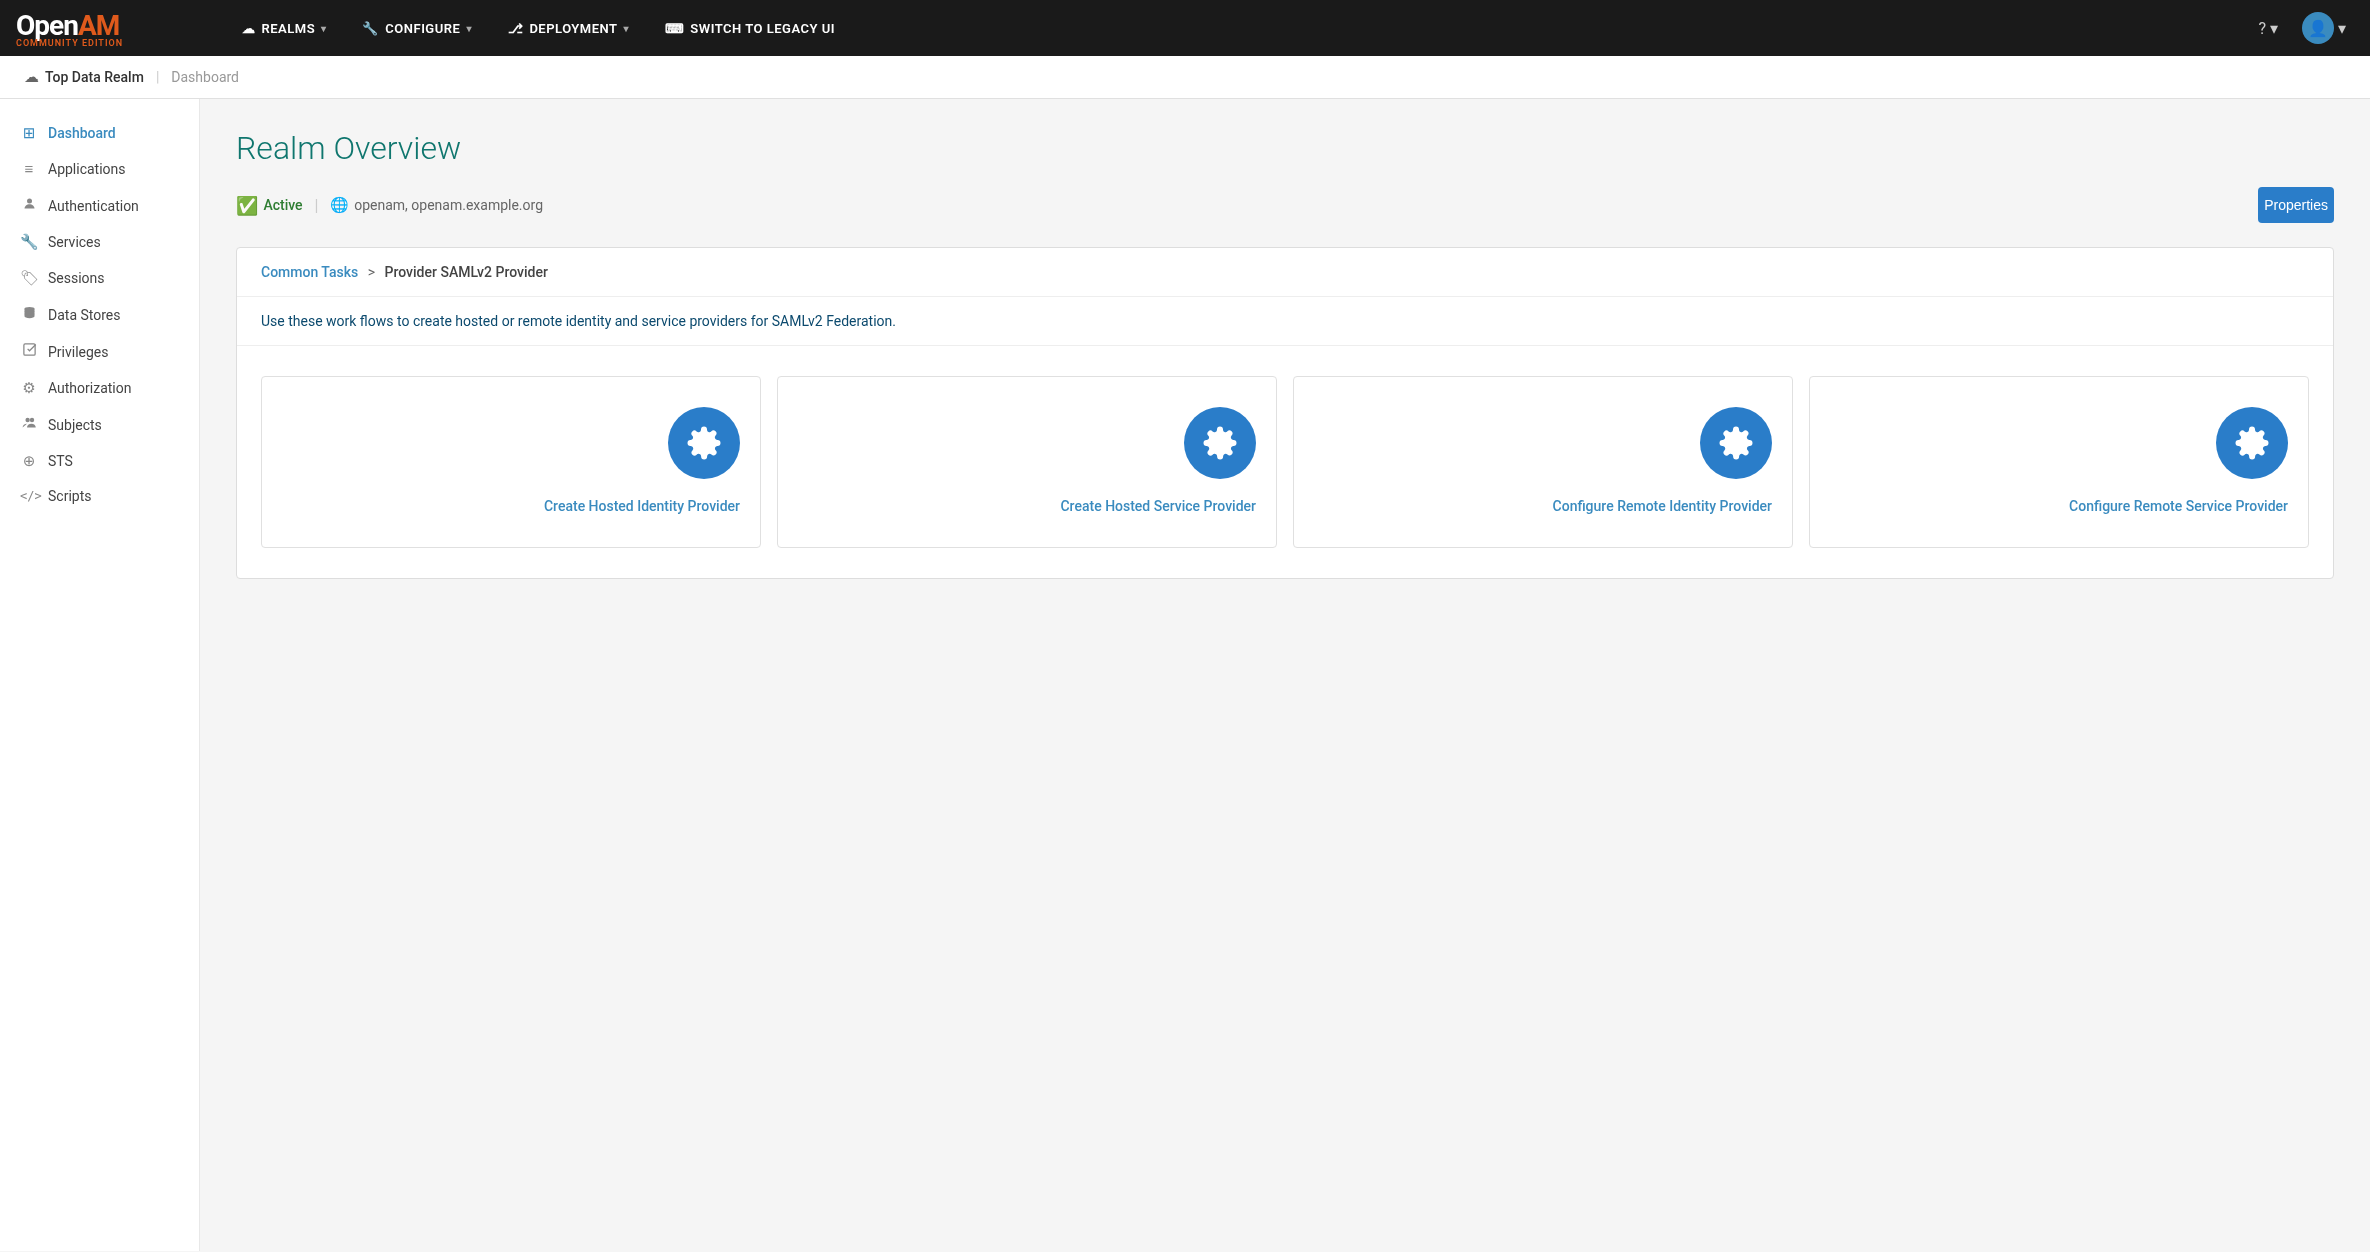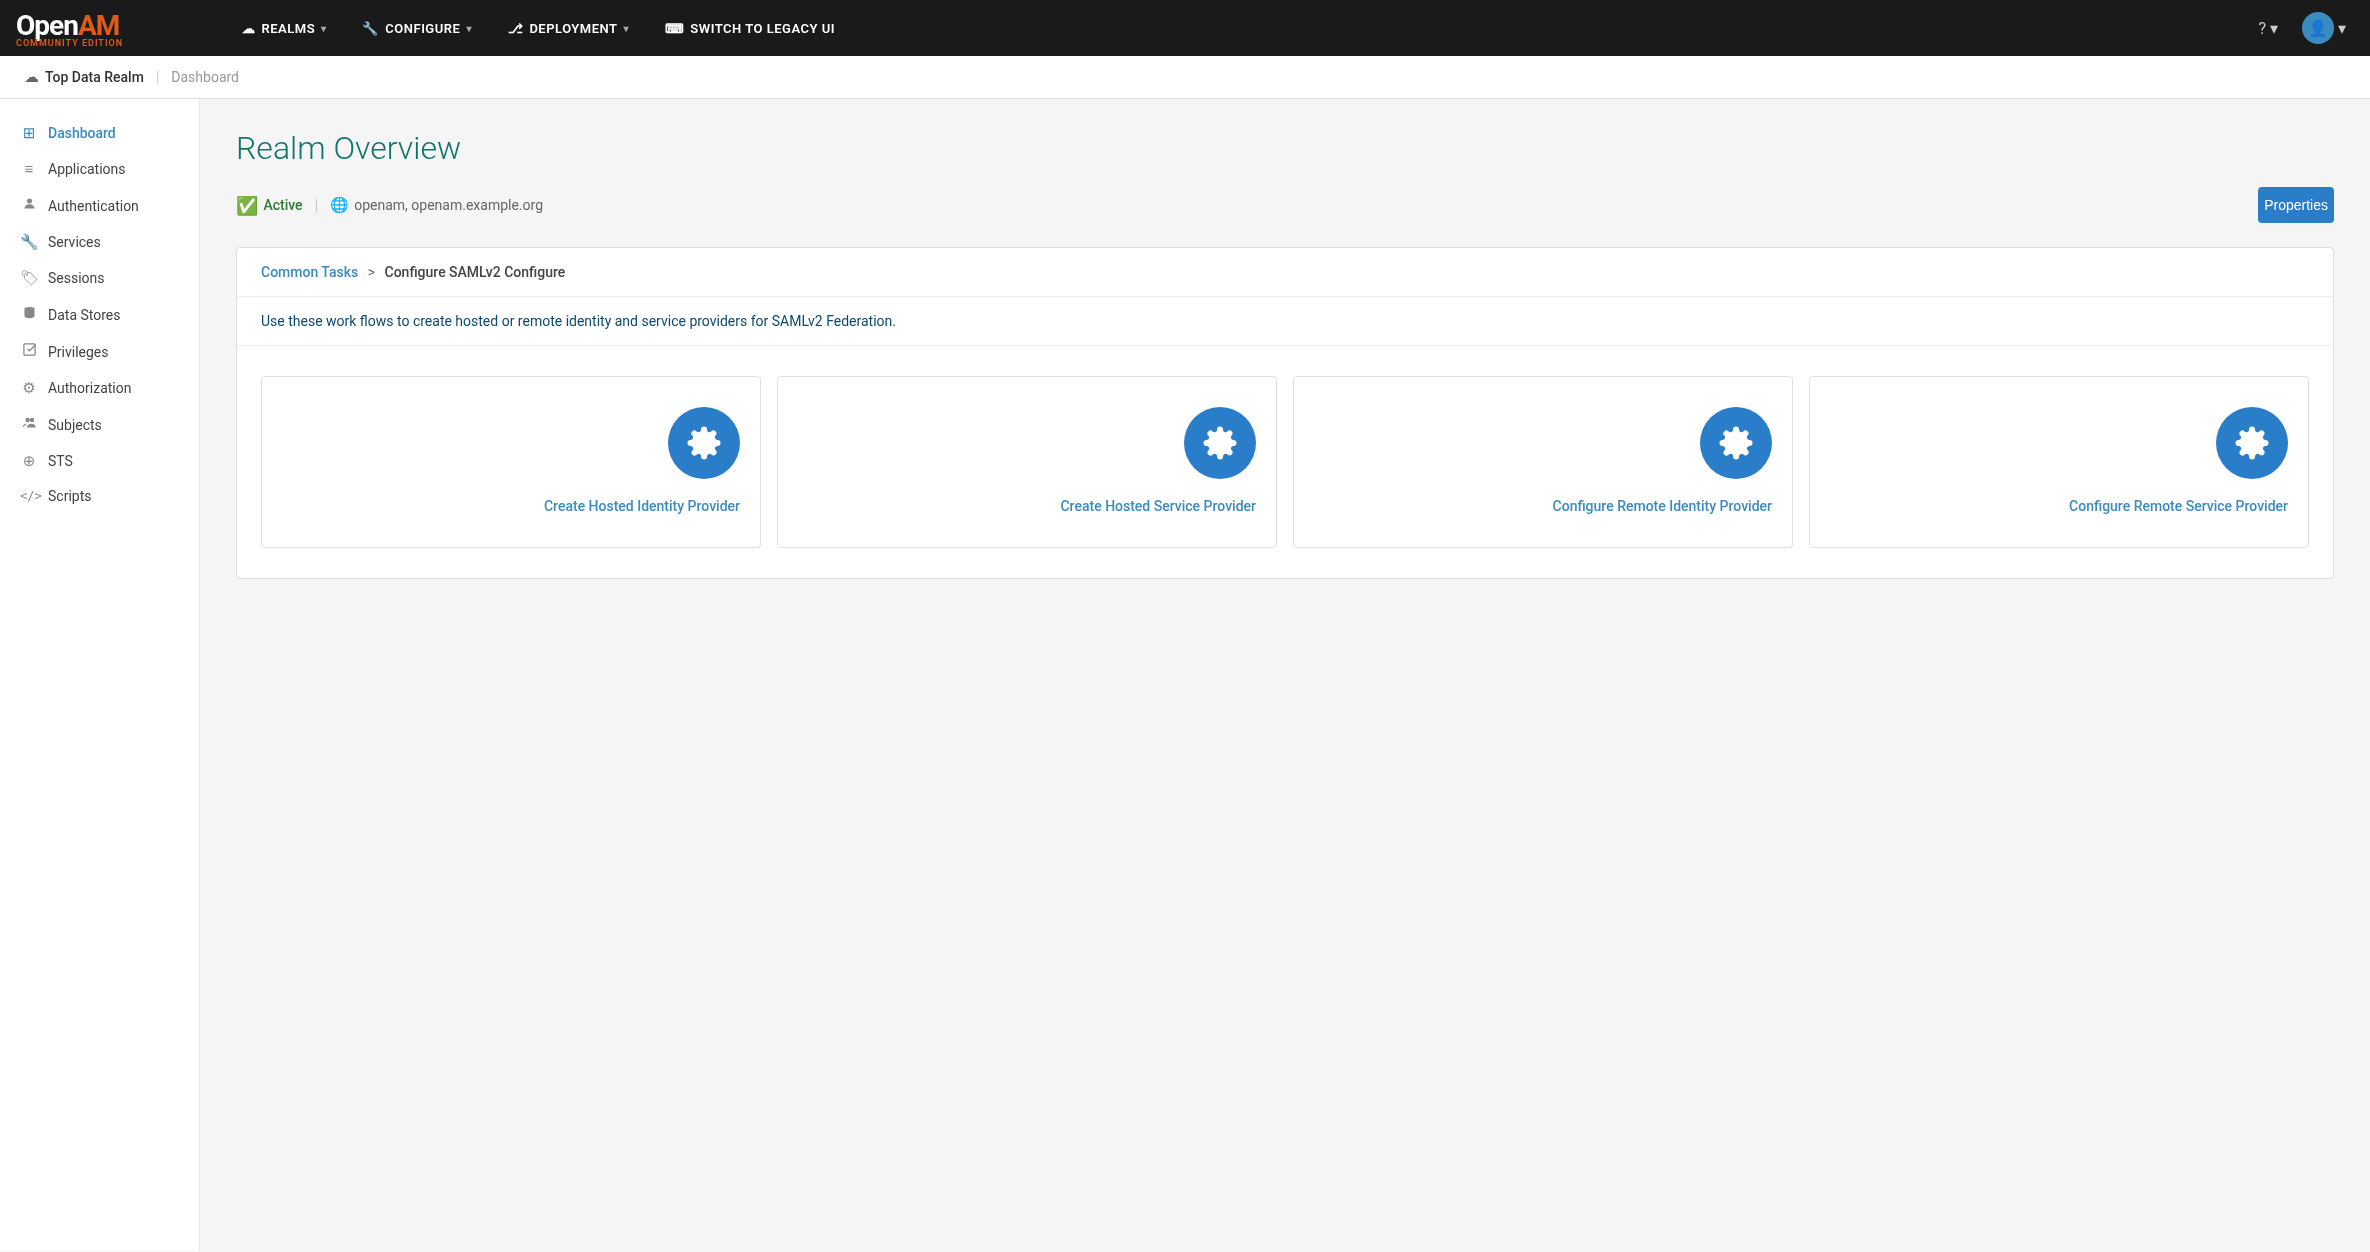--- a/index.html
+++ b/index.html
@@ -400,21 +400,21 @@
           <span>openam, openam.example.org</span>
         </div>
       </div>
       <button class="btn-properties">Properties</button>
     </div>
 
     <div class="tasks-panel">
       <div class="tasks-header">
         <span class="tasks-breadcrumb-link">Common Tasks</span>
         <span class="tasks-breadcrumb-sep"> &gt; </span>
-        <span class="tasks-breadcrumb-current">Configure SAMLv2 Configure</span>
+        <span class="tasks-breadcrumb-current">Provider SAMLv2 Provider</span>
       </div>
       <div class="tasks-desc">Use these work flows to create hosted or remote identity and service providers for SAMLv2 Federation.</div>
       <div class="task-cards">
 
         <div class="task-card">
           <div class="task-icon-circle">
             <svg class="gear-svg" viewBox="0 0 24 24">
               <path d="M12 15a3 3 0 1 0 0-6 3 3 0 0 0 0 6z"></path>
               <path d="M19.4 15a1.65 1.65 0 0 0 .33 1.82l.06.06a2 2 0 0 1-2.83 2.83l-.06-.06a1.65 1.65 0 0 0-1.82-.33 1.65 1.65 0 0 0-1 1.51V21a2 2 0 0 1-4 0v-.09A1.65 1.65 0 0 0 9 19.4a1.65 1.65 0 0 0-1.82.33l-.06.06a2 2 0 0 1-2.83-2.83l.06-.06A1.65 1.65 0 0 0 4.68 15a1.65 1.65 0 0 0-1.51-1H3a2 2 0 0 1 0-4h.09A1.65 1.65 0 0 0 4.6 9a1.65 1.65 0 0 0-.33-1.82l-.06-.06a2 2 0 0 1 2.83-2.83l.06.06A1.65 1.65 0 0 0 9 4.68a1.65 1.65 0 0 0 1-1.51V3a2 2 0 0 1 4 0v.09a1.65 1.65 0 0 0 1 1.51 1.65 1.65 0 0 0 1.82-.33l.06-.06a2 2 0 0 1 2.83 2.83l-.06.06A1.65 1.65 0 0 0 19.4 9a1.65 1.65 0 0 0 1.51 1H21a2 2 0 0 1 0 4h-.09a1.65 1.65 0 0 0-1.51 1z"></path>
             </svg>

